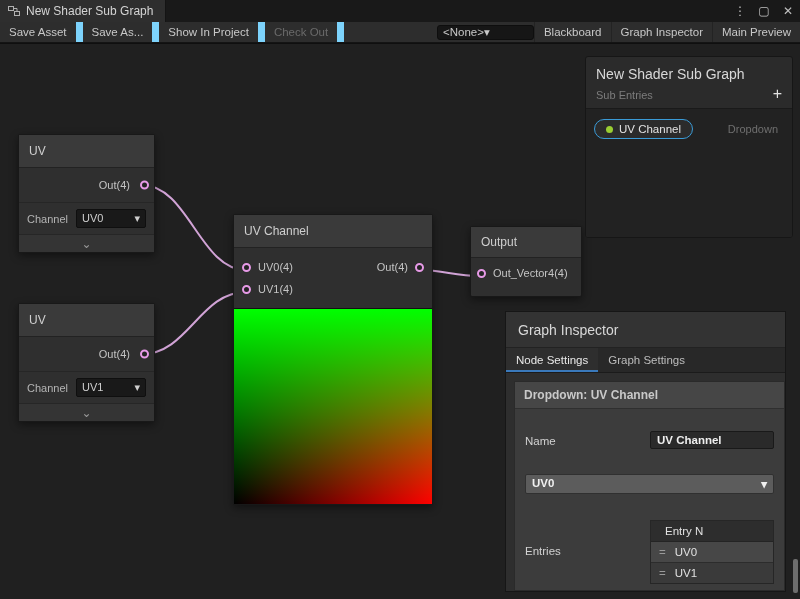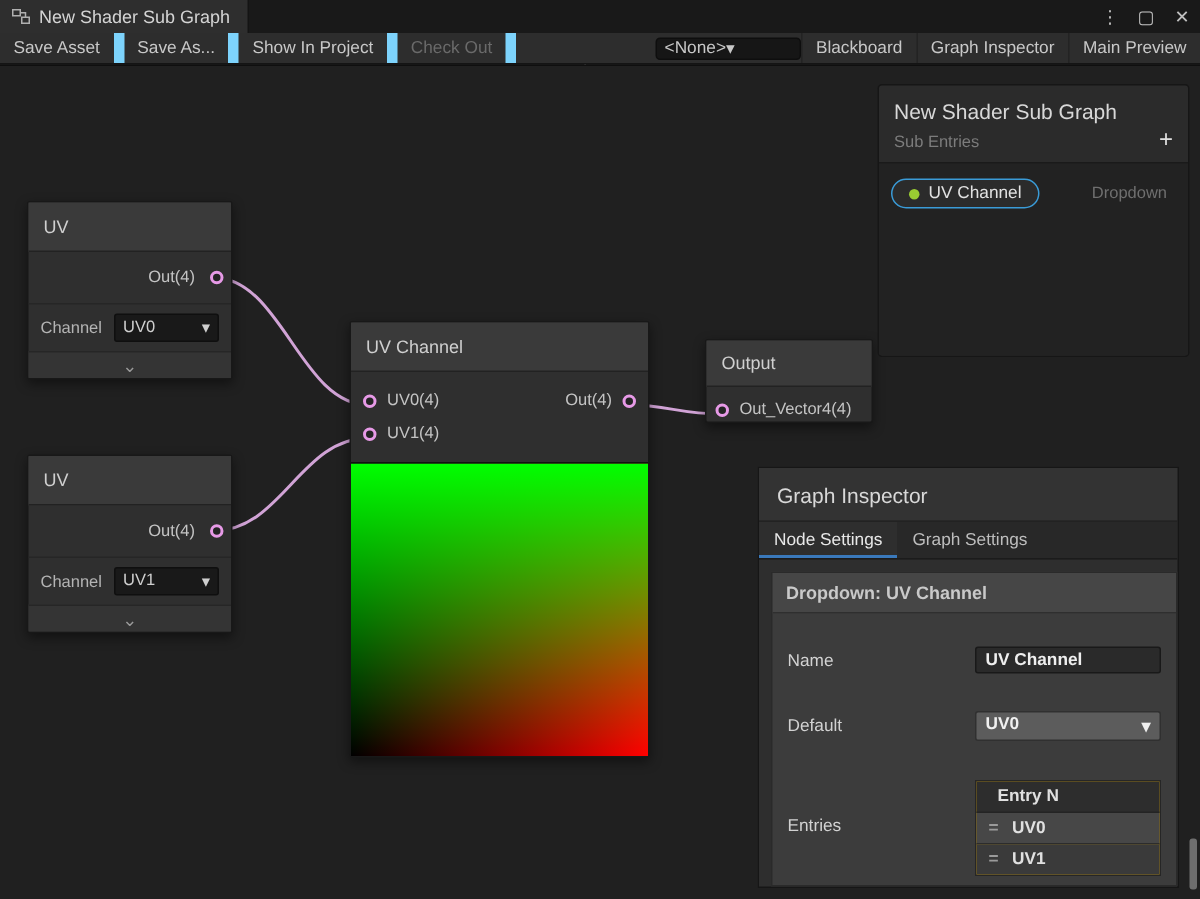--- a/index.html
+++ b/index.html
@@ -57,21 +57,21 @@
 
   .uvchan-node { left:233px; top:170px; width:200px; }
   .ports { display:flex; justify-content:space-between; padding:8px 0; }
   .pt-row { display:flex; align-items:center; gap:7px; height:22px; padding:0 8px; }
   .preview { width:100%; height:196px; border-top:1px solid #111;
      background: linear-gradient(to top, rgba(0,255,0,0) 0%, rgba(0,255,0,1) 100%),
                  linear-gradient(to right, #000000, #ff0000); }
 
   .output-node { left:470px; top:182px; width:112px; }
   .output-node .node-header { padding:8px 10px; }
-  .pt-row.in { padding:9px 8px 2px 6px; height:auto; }
+  .pt-row.in { padding:9px 8px 17px 6px; height:auto; }
 
   
   .bb { position:absolute; left:585px; top:12px; width:208px; height:182px; background:#2b2b2b;
         border:1px solid #161616; border-radius:3px; overflow:hidden; }
   .bb-header { padding:9px 10px 7px; position:relative; }
   .bb-title { font-size:14px; color:#d8d8d8; }
   .bb-sub { font-size:11px; color:#7c7c7c; margin-top:7px; }
   .bb-plus { position:absolute; right:10px; bottom:5px; color:#e0e0e0; font-size:16px; }
   .bb-body { background:#222222; border-top:1px solid #1a1a1a; height:100%; padding-top:7px; }
   .bb-item { display:flex; align-items:center; justify-content:space-between; padding:3px 14px 3px 8px; }
@@ -95,21 +95,21 @@
   .f-row { display:flex; align-items:flex-start; padding:6px 10px 2px; font-size:11.5px; color:#d2d2d2; }
   .f-label { width:125px; padding-top:3px; flex:none; line-height:1.35; }
   .f-control { flex:1; }
   .text-input { width:100%; background:#2a2a2a; border:1px solid #191919; border-radius:2px;
                 color:#eeeeee; font-size:11.5px; font-weight:bold; padding:2px 6px;
                 font-family:"Liberation Sans", sans-serif; }
   .checkbox { width:12px; height:12px; background:#2a2a2a; border:1px solid #191919;
               display:inline-block; border-radius:2px; }
   .sel-dropdown { background:#5c5c5c; border:1px solid #303030; border-radius:2px; color:#f0f0f0;
                   font-weight:bold; padding:2px 6px; display:flex; justify-content:space-between; }
-  .entries-list { border:1px solid #262626; background:#eab308; margin-top:2px;font-weight:bold; }
+  .entries-list { border:1px solid #262626; background:#0f172a; margin-top:2px; }
   .entries-head { padding:4px 8px 4px 14px; color:#e0e0e0; background:#2d2d2d;
                   border-bottom:1px solid #242424; }
   .entry-row { display:flex; align-items:center; gap:9px; padding:4px 8px; color:#e0e0e0;
                border-bottom:1px solid #2c2c2c; }
   .entry-row.r0 { background:#474747; }
   .entry-row.r1 { background:#3a3a3a; border-bottom:none; }
   .handle { color:#9a9a9a; }
   .entries-footer { margin-top:auto; display:flex; justify-content:flex-end; gap:4px;
                     padding:4px 8px 6px; background:#383838; }
   .small-btn { width:24px; height:15px; display:flex; align-items:center; justify-content:center;
@@ -257,21 +257,20 @@
 
       <div class="f-row">
         <div class="f-label">Name</div>
         <div class="f-control">
           <input class="text-input" type="text" value="UV Channel" style="">
         </div>
       </div>
 
 
       <div class="f-row">
-        <div class="f-label">Default</div>
         <div class="f-control">
           <div class="sel-dropdown">
             <span>UV0</span>
             <span>▾</span>
           </div>
         </div>
       </div>
 
       <div class="f-row">
         <div class="f-label" style="padding-top:26px;">Entries</div>

